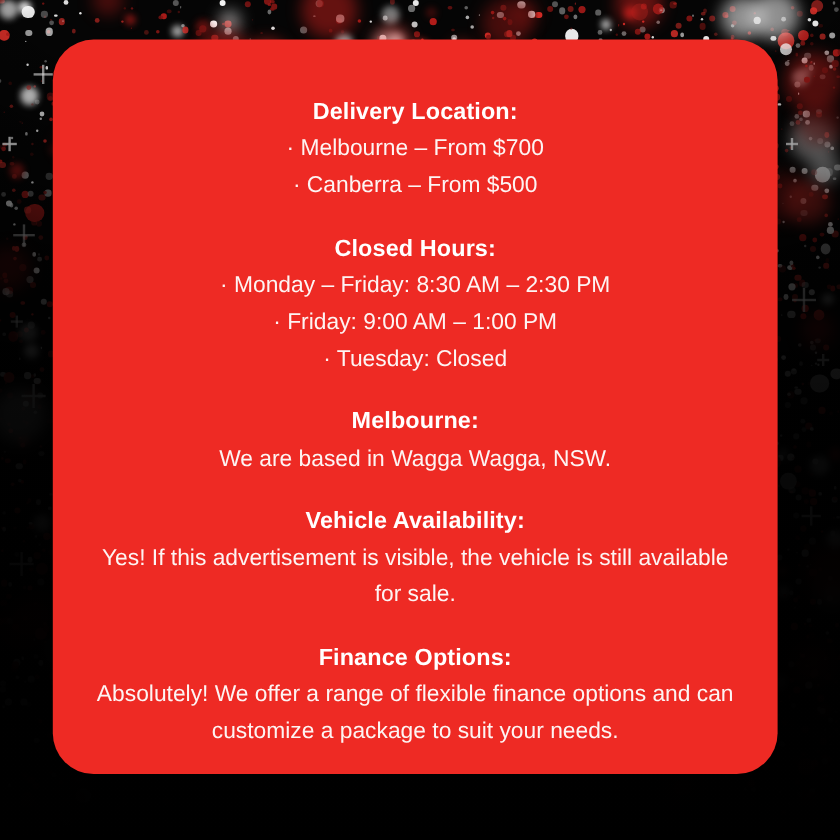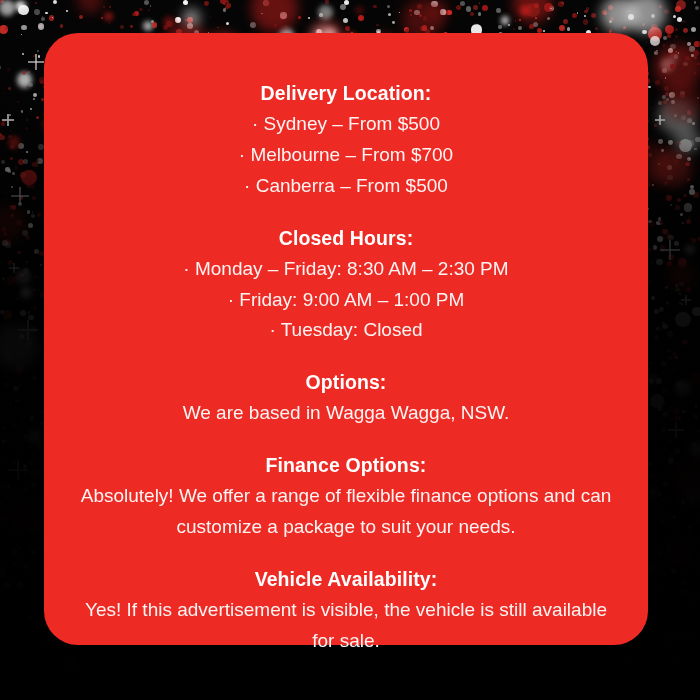--- a/index.html
+++ b/index.html
@@ -1881,38 +1881,37 @@
       <div class="star" style="left: 7.66796px; top: 469.3px; height: 1.4px; width: 20.6641px; opacity: 0.83;"></div>
       <div class="star" style="left: 675.3px; top: 422.093px; width: 1.4px; height: 15.8146px; opacity: 0.93;"></div>
       <div class="star" style="left: 668.093px; top: 429.3px; height: 1.4px; width: 15.8146px; opacity: 0.93;"></div>
     </div>
   <div class="vignette"></div>
 
   <div class="card">
     <div class="sections" id="sections">
         <div class="section">
           <div class="sec-heading">Delivery Location:</div>
-          <div class="sec-line">· Sydney – From $500</div>
           <div class="sec-line">· Melbourne – From $700</div>
           <div class="sec-line">· Canberra – From $500</div>
         </div>
         <div class="section">
           <div class="sec-heading">Closed Hours:</div>
           <div class="sec-line">· Monday – Friday: 8:30 AM – 2:30 PM</div>
           <div class="sec-line">· Friday: 9:00 AM – 1:00 PM</div>
           <div class="sec-line">· Tuesday: Closed</div>
         </div>
         <div class="section">
-          <div class="sec-heading">Options:</div>
+          <div class="sec-heading">Melbourne:</div>
           <div class="sec-para">We are based in Wagga Wagga, NSW.</div>
+        </div>
+        <div class="section">
+          <div class="sec-heading">Vehicle Availability:</div>
+          <div class="sec-para">Yes! If this advertisement is visible, the vehicle is still available for sale.</div>
         </div>
         <div class="section">
           <div class="sec-heading">Finance Options:</div>
           <div class="sec-para">Absolutely! We offer a range of flexible finance options and can customize a package to suit your needs.</div>
-        </div>
-        <div class="section">
-          <div class="sec-heading">Vehicle Availability:</div>
-          <div class="sec-para">Yes! If this advertisement is visible, the vehicle is still available for sale.</div>
         </div>
       </div>
   </div>
 
 </div>
 
 </body></html>

